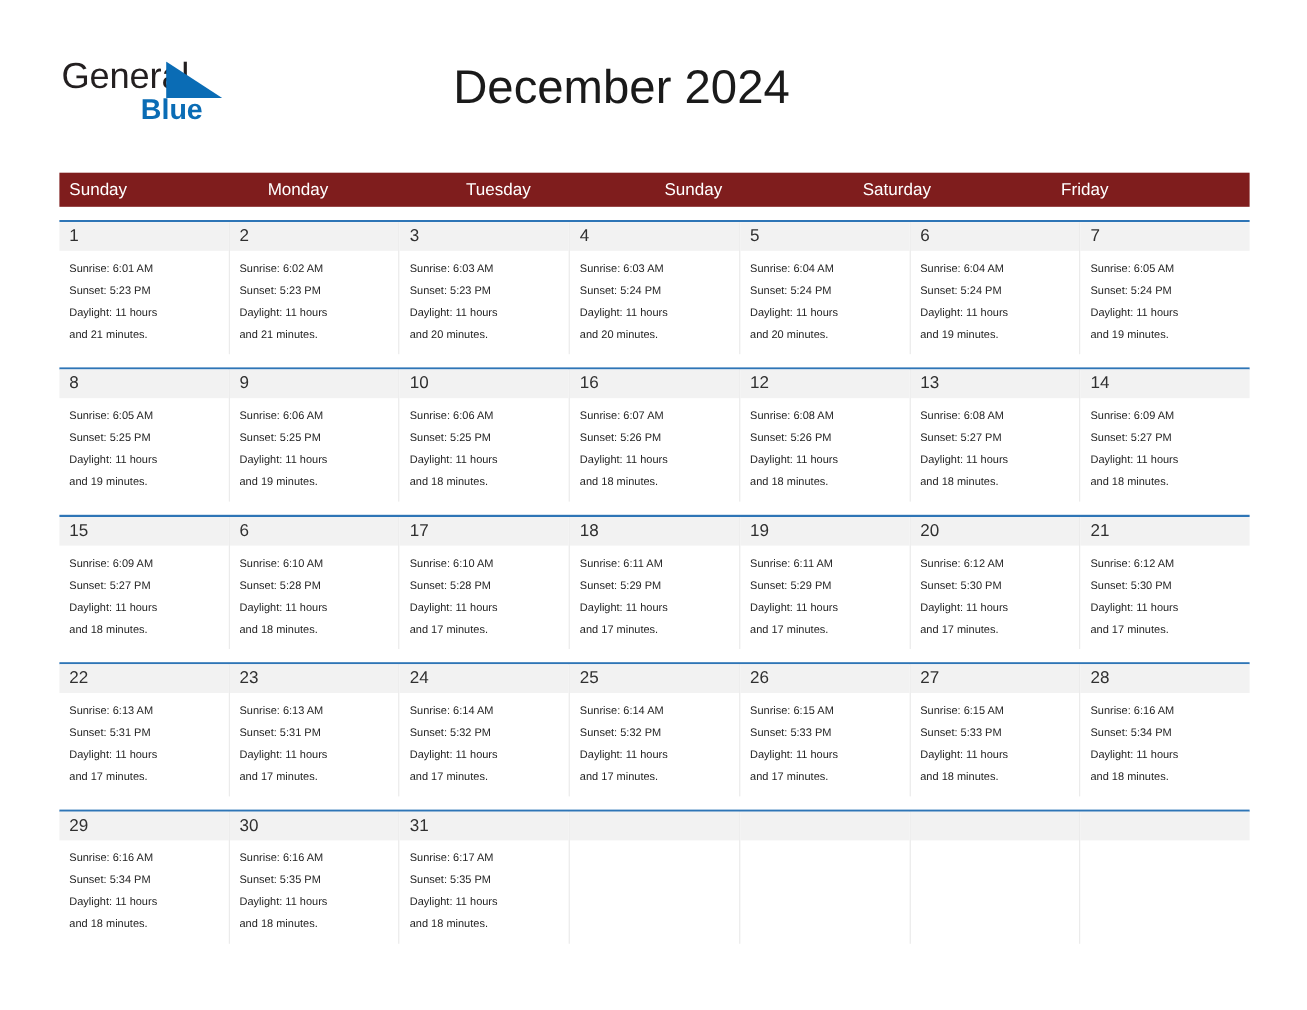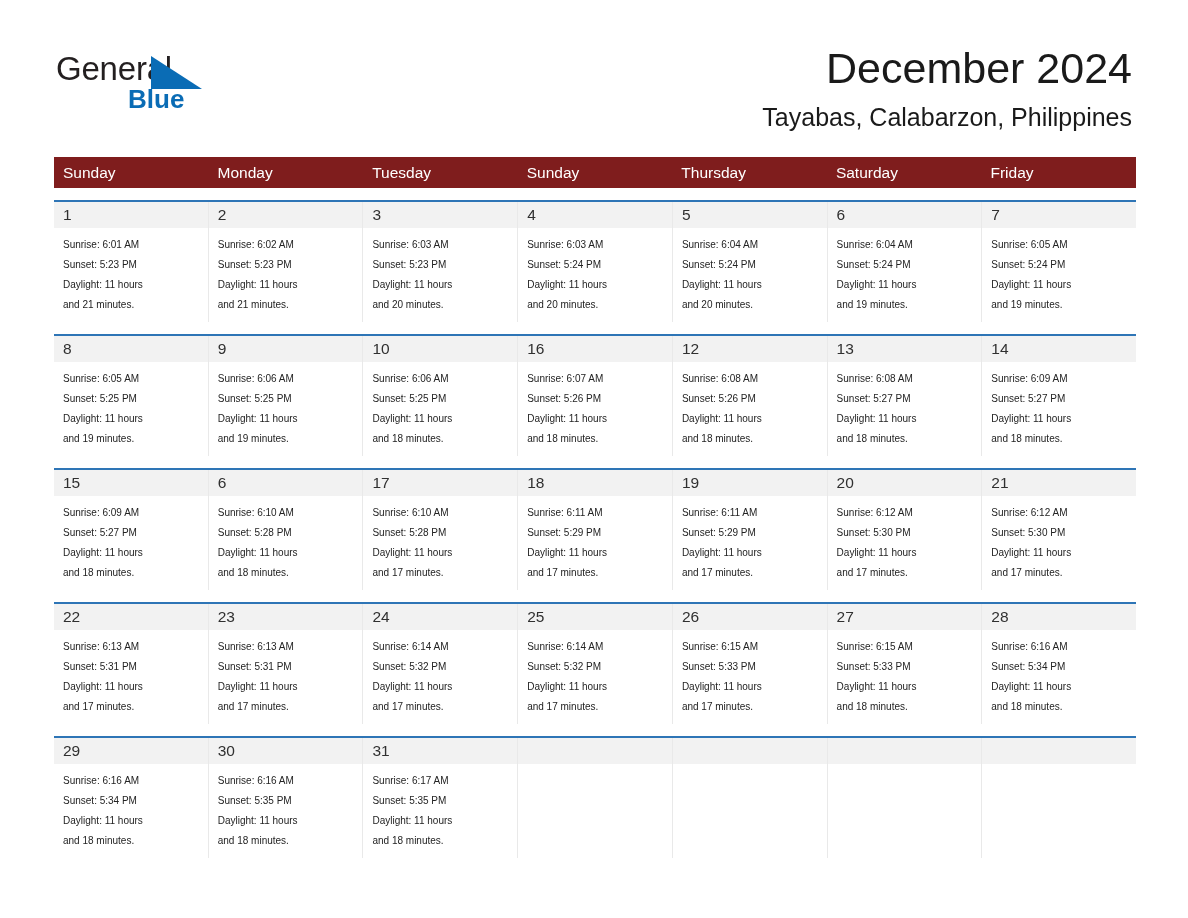--- a/index.html
+++ b/index.html
@@ -47,22 +47,22 @@
     left: 72px; top: 34px;
     font-size: 26px;
     color: #0a6cb5;
     line-height: 1;
     font-family: "Liberation Sans", sans-serif;
     font-weight: bold;
   }
 
   .title-block {
     position: absolute;
-    right: 0; top: 0;
-    text-align: right;
+    right: 0; top: 12px;
+    text-align: left;
     width: 720px;
   }
   .cal-title {
     font-size: 43px;
     color: #1a1a1a;
     line-height: 1.12;
     font-weight: normal;
     margin: 0;
     letter-spacing: 0px;
   }
@@ -141,32 +141,30 @@
       <span class="logo-tri">
         <svg width="51" height="33" viewBox="0 0 51 33" xmlns="http://www.w3.org/2000/svg">
           <polygon points="0,0 51,33 0,33" fill="#0a6cb5"></polygon>
         </svg>
       </span>
       <span class="logo-blue">Blue</span>
     </div>
 
     <div class="title-block">
       <h1 class="cal-title">December 2024</h1>
-      <h2 class="cal-subtitle">Tayabas, Calabarzon, Philippines</h2>
     </div>
   </div>
 
   <div class="calendar">
 
     <div class="dow-row">
       <div class="dow">Sunday</div>
       <div class="dow">Monday</div>
       <div class="dow">Tuesday</div>
       <div class="dow">Sunday</div>
-      <div class="dow">Thursday</div>
       <div class="dow">Saturday</div>
       <div class="dow">Friday</div>
     </div>
 
     <div class="week">
       <div class="cell">
           <div class="daynum">1</div>
           <div class="info">
             <div>Sunrise: 6:01 AM</div>
             <div>Sunset: 5:23 PM</div>

